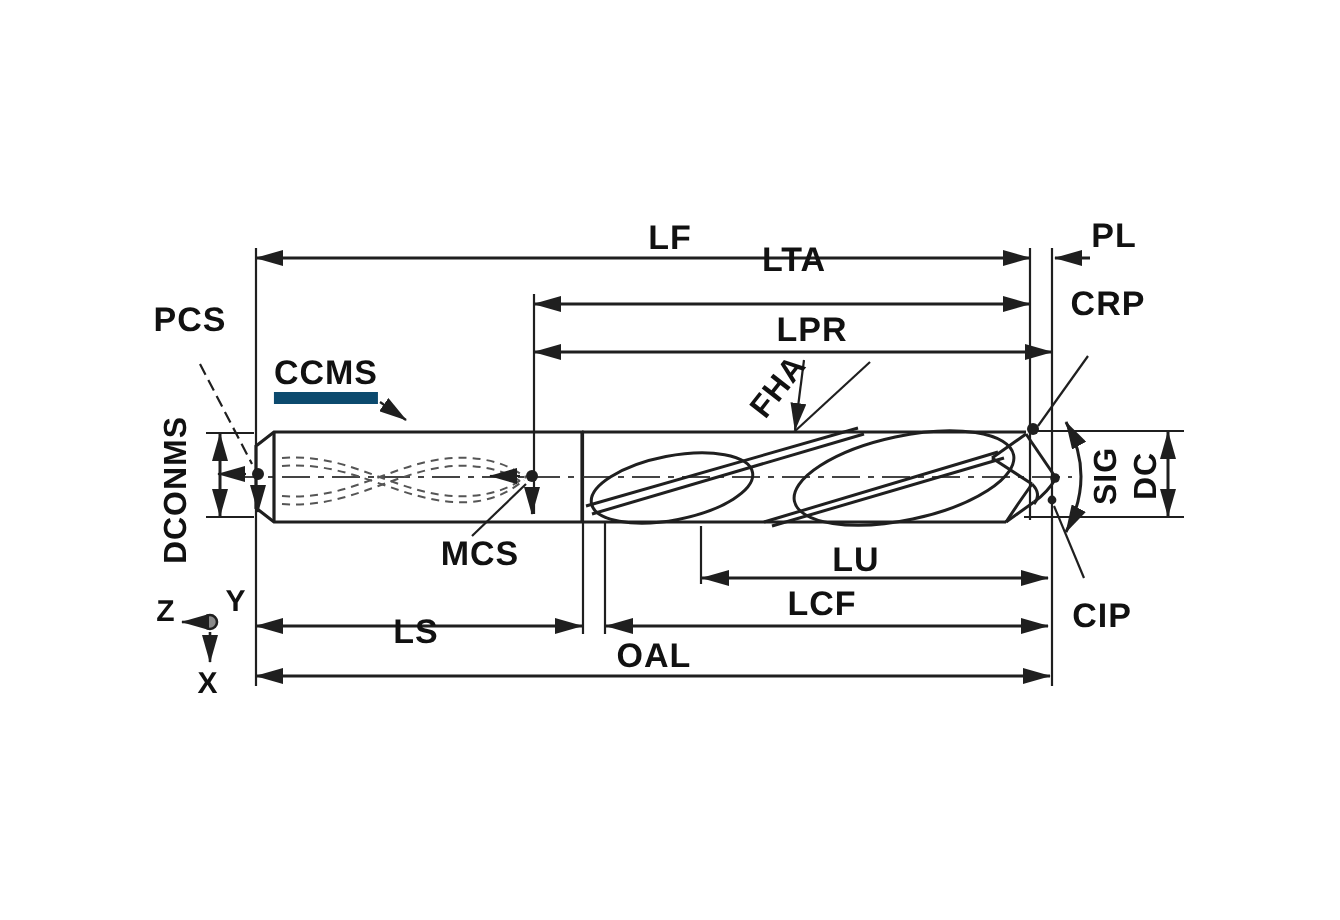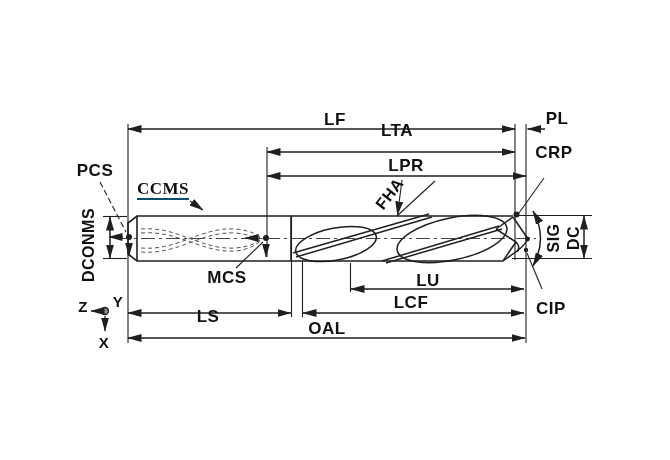--- a/index.html
+++ b/index.html
@@ -4,21 +4,21 @@
 <style>
   html,body{margin:0;padding:0;background:#ffffff;}
   .stage{position:relative;width:670px;height:460px;background:#ffffff;overflow:hidden;
          font-family:"Liberation Sans",sans-serif;}
   .stage svg{position:absolute;left:0;top:0;}
   .lbl{position:absolute;transform:translate(-50%,-50%);font-weight:700;font-size:17px;
        color:#111;letter-spacing:.5px;white-space:nowrap;line-height:1;}
   .sm{font-size:15px;}
   .rot{transform:translate(-50%,-50%) rotate(-90deg);font-size:16px;}
   .rot-fha{transform:translate(-50%,-50%) rotate(-52deg);font-size:16px;}
-  .underl{border-bottom:2px solid #0c4a6e;padding-bottom:1px;font-family:Liberation Serif, serif;}
+  .underl{border-bottom:6px solid #0c4a6e;padding-bottom:1px;}
 </style>
 </head>
 <body>
 
 <div class="stage">
 
   <svg width="670" height="460" viewBox="0 0 670 460">
     <defs>
       <marker id="m" viewBox="0 0 14 8" refX="13.5" refY="4" markerWidth="14" markerHeight="8" markerUnits="userSpaceOnUse" orient="auto-start-reverse">
         <path d="M0,0 L14,4 L0,8 Z" fill="#1f1f1f"></path>
@@ -120,24 +120,24 @@
       <circle cx="105" cy="311" r="3.5" fill="#8a8a8a"></circle>
       <line x1="100" y1="311" x2="91" y2="311" marker-end="url(#m)"></line>
       <line x1="105" y1="316" x2="105" y2="331" stroke-dasharray="3 3" marker-end="url(#m)"></line>
     </g>
   </svg>
 
   <div class="lbl" style="left:335px;top:119px">LF</div>
   <div class="lbl" style="left:557px;top:118px">PL</div>
   <div class="lbl" style="left:397px;top:130px">LTA</div>
   <div class="lbl" style="left:406px;top:165px">LPR</div>
-  <div class="lbl" style="left:95px;top:170px">PCS</div>
+  <div class="lbl" style="left:95px;top:160px">PCS</div>
   <div class="lbl underl" style="left:163px;top:190px">CCMS</div>
   <div class="lbl rot" style="left:89px;top:245px">DCONMS</div>
-  <div class="lbl" style="left:227px;top:277px">MCS</div>
+  <div class="lbl" style="left:240px;top:277px">MCS</div>
   <div class="lbl rot-fha" style="left:390px;top:194px">FHA</div>
   <div class="lbl" style="left:554px;top:152px">CRP</div>
   <div class="lbl rot" style="left:554px;top:238px">SIG</div>
   <div class="lbl rot" style="left:574px;top:238px">DC</div>
   <div class="lbl" style="left:551px;top:308px">CIP</div>
   <div class="lbl" style="left:428px;top:280px">LU</div>
   <div class="lbl" style="left:208px;top:316px">LS</div>
   <div class="lbl" style="left:411px;top:302px">LCF</div>
   <div class="lbl" style="left:327px;top:328px">OAL</div>
 

